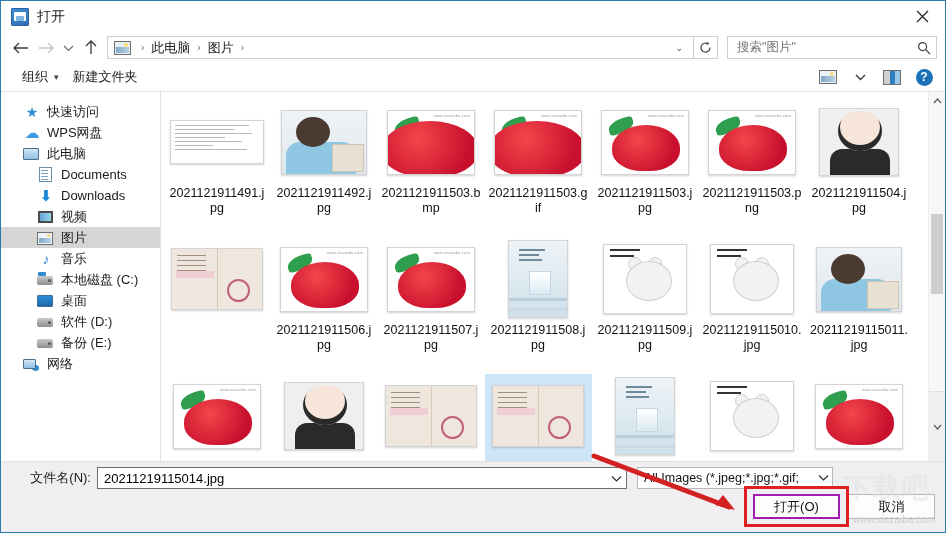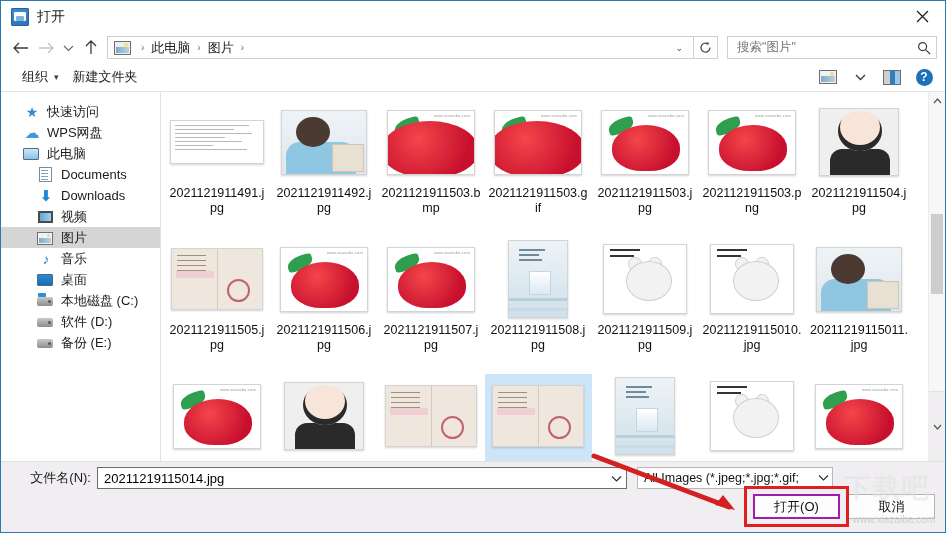--- a/index.html
+++ b/index.html
@@ -544,41 +544,47 @@
             <span>图片</span>
           </div>
           <div class="nav-item indent">
             <div class="nav-ico">
               <div class="ico-music">♪</div>
             </div>
             <span>音乐</span>
           </div>
           <div class="nav-item indent">
             <div class="nav-ico">
+              <div class="ico-drive sys"></div>
+            </div>
+            <span>本地磁盘 (C:)</span>
+          </div>
+          <div class="nav-item indent">
+            <div class="nav-ico">
               <div class="ico-desk"></div>
             </div>
             <span>桌面</span>
           </div>
           <div class="nav-item indent">
             <div class="nav-ico">
-              <div class="ico-drive sys"></div>
-            </div>
-            <span>本地磁盘 (C:)</span>
+              <div class="ico-drive"></div>
+            </div>
+            <span>软件 (D:)</span>
           </div>
           <div class="nav-item indent">
             <div class="nav-ico">
               <div class="ico-drive"></div>
             </div>
-            <span>软件 (D:)</span>
-          </div>
-          <div class="nav-item indent">
-            <div class="nav-ico">
-              <div class="ico-drive"></div>
-            </div>
             <span>备份 (E:)</span>
+          </div>
+          <div class="nav-item">
+            <div class="nav-ico">
+              <div class="ico-net"></div>
+            </div>
+            <span>网络</span>
           </div>
         </div>
     </div>
 
     <div class="filearea">
       <div class="grid" id="file-grid">
           <div class="tile">
             <div class="thumb-wrap">
               <div class="thumb t-doc">
                 <div class="lines">
@@ -654,21 +660,20 @@
                 <div class="txt">
                   <i></i>
                   <i></i>
                   <i></i>
                   <i></i>
                 </div>
                 <div class="band"></div>
                 <div class="stamp"></div>
               </div>
             </div>
-            <div class="lbl">2021121911505.jpg</div>
           </div>
           <div class="tile">
             <div class="thumb-wrap">
               <div class="thumb t-straw">
                 <span class="wm">www.xiazaiba.com</span>
                 <div class="leaf"></div>
                 <div class="berry"></div>
               </div>
             </div>
             <div class="lbl">2021121911506.jpg</div>

